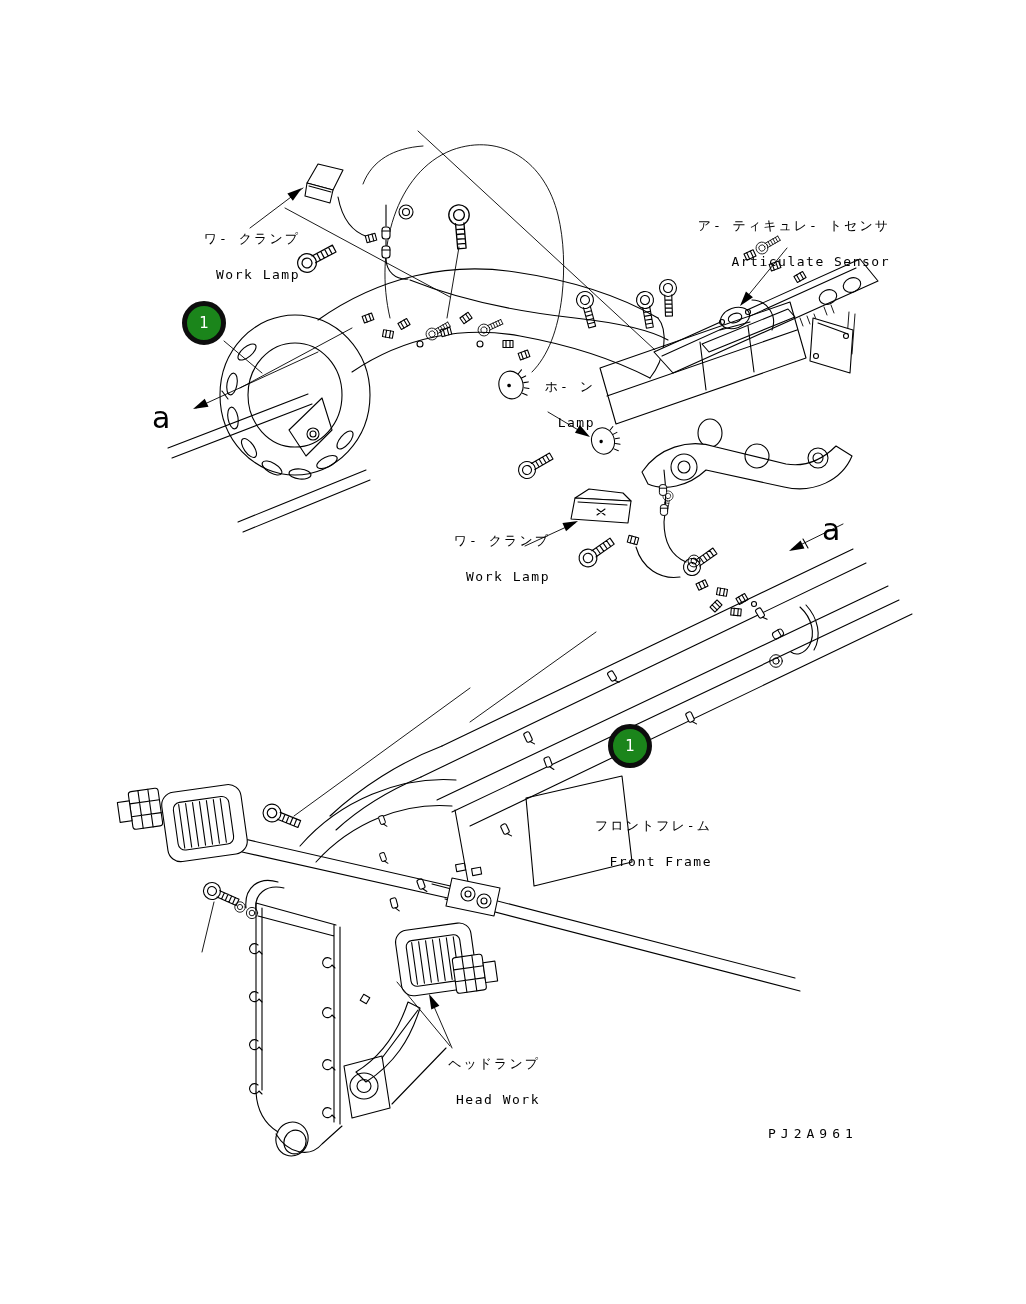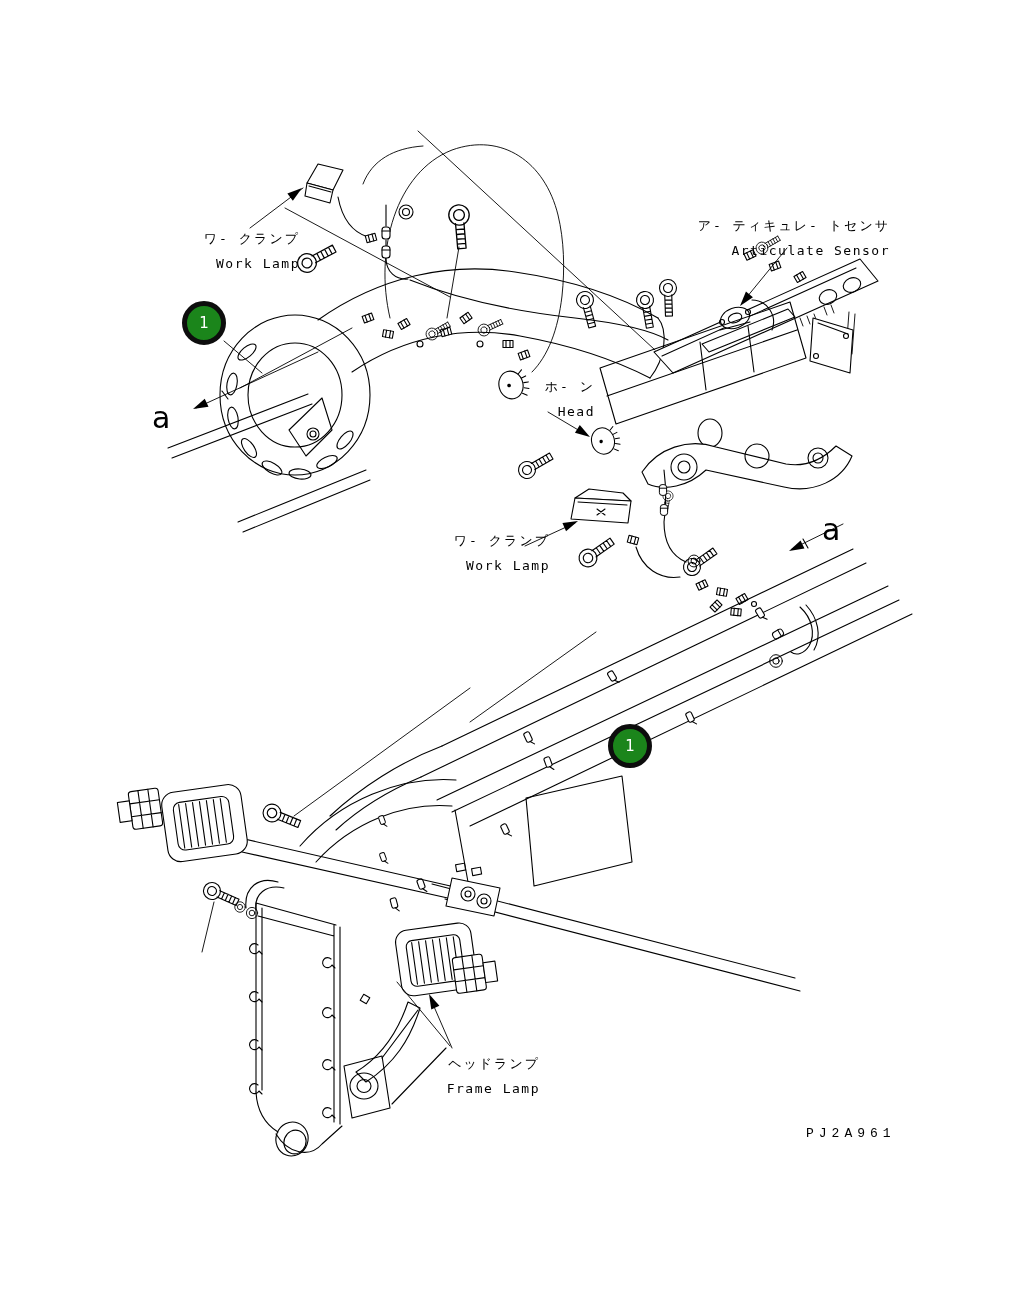--- a/index.html
+++ b/index.html
@@ -5,21 +5,21 @@
   html,body{margin:0;padding:0;background:#fff;}
   #stage{position:relative;width:1026px;height:1304px;background:#fff;overflow:hidden;
          font-family:"DejaVu Sans Mono", monospace;color:#000;}
   #lineart{position:absolute;left:0;top:0;}
   .ln{fill:none;stroke:#000;stroke-width:1.1;stroke-linecap:round;stroke-linejoin:round;}
   .ln2{fill:none;stroke:#000;stroke-width:.9;stroke-linecap:round;stroke-linejoin:round;}
   .solid{fill:#fff;stroke:#000;stroke-width:1.1;stroke-linejoin:round;}
   .blk{fill:#000;stroke:none;}
   .callout{position:absolute;text-align:right;line-height:1.35;}
   .callout .jp{font-size:13px;letter-spacing:2px;white-space:nowrap;}
-  .callout .en{font-size:13px;letter-spacing:1.5px;white-space:nowrap;margin-top:7px;}
+  .callout .en{font-size:13px;letter-spacing:1.5px;white-space:nowrap;margin-top:18px;}
   .view-letter{position:absolute;font-family:"DejaVu Sans",sans-serif;font-size:30px;}
   .badge{position:absolute;width:34px;height:34px;border-radius:50%;
          background:#1b851b;border:5px solid #0d0d0d;color:#fff;
          display:flex;align-items:center;justify-content:center;
          font:15px "DejaVu Sans",sans-serif;}
   .code{position:absolute;font-size:13px;letter-spacing:5px;white-space:nowrap;}
 </style>
 </head>
 <body>
 
@@ -316,35 +316,39 @@
   <div class="en">Work Lamp</div>
 </div>
 
 <div class="callout" style="left:690px;top:217px;width:200px;">
   <div class="jp">ア- ティキュレ- トセンサ</div>
   <div class="en">Articulate Sensor</div>
 </div>
 
 <div class="callout" style="left:495px;top:378px;width:100px;">
   <div class="jp">ホ- ン</div>
-  <div class="en">Head</div>
+  <div class="en">Lamp</div>
 </div>
 
 <div class="callout" style="left:410px;top:532px;width:140px;">
   <div class="jp">ワ- クランプ</div>
   <div class="en">Work Lamp</div>
 </div>
 
+<div class="callout" style="left:552px;top:817px;width:160px;">
+  <div class="jp">フロントフレ-ム</div>
+  <div class="en">Front Frame</div>
+</div>
 
 <div class="callout" style="left:400px;top:1055px;width:140px;">
   <div class="jp">ヘッドランプ</div>
-  <div class="en">Frame Lamp</div>
+  <div class="en">Head Work</div>
 </div>
 
 <div class="view-letter" style="left:152px;top:400px;">a</div>
 <div class="view-letter" style="left:822px;top:512px;">a</div>
 
 <div class="badge" style="left:182px;top:301px;">1</div>
 <div class="badge" style="left:608px;top:724px;">1</div>
 
-<div class="code" style="left:806px;top:1126px;font-family:Liberation Mono, monospace;">PJ2A961</div>
+<div class="code" style="left:768px;top:1126px;">PJ2A961</div>
 
 </div>
 
 </body></html>

